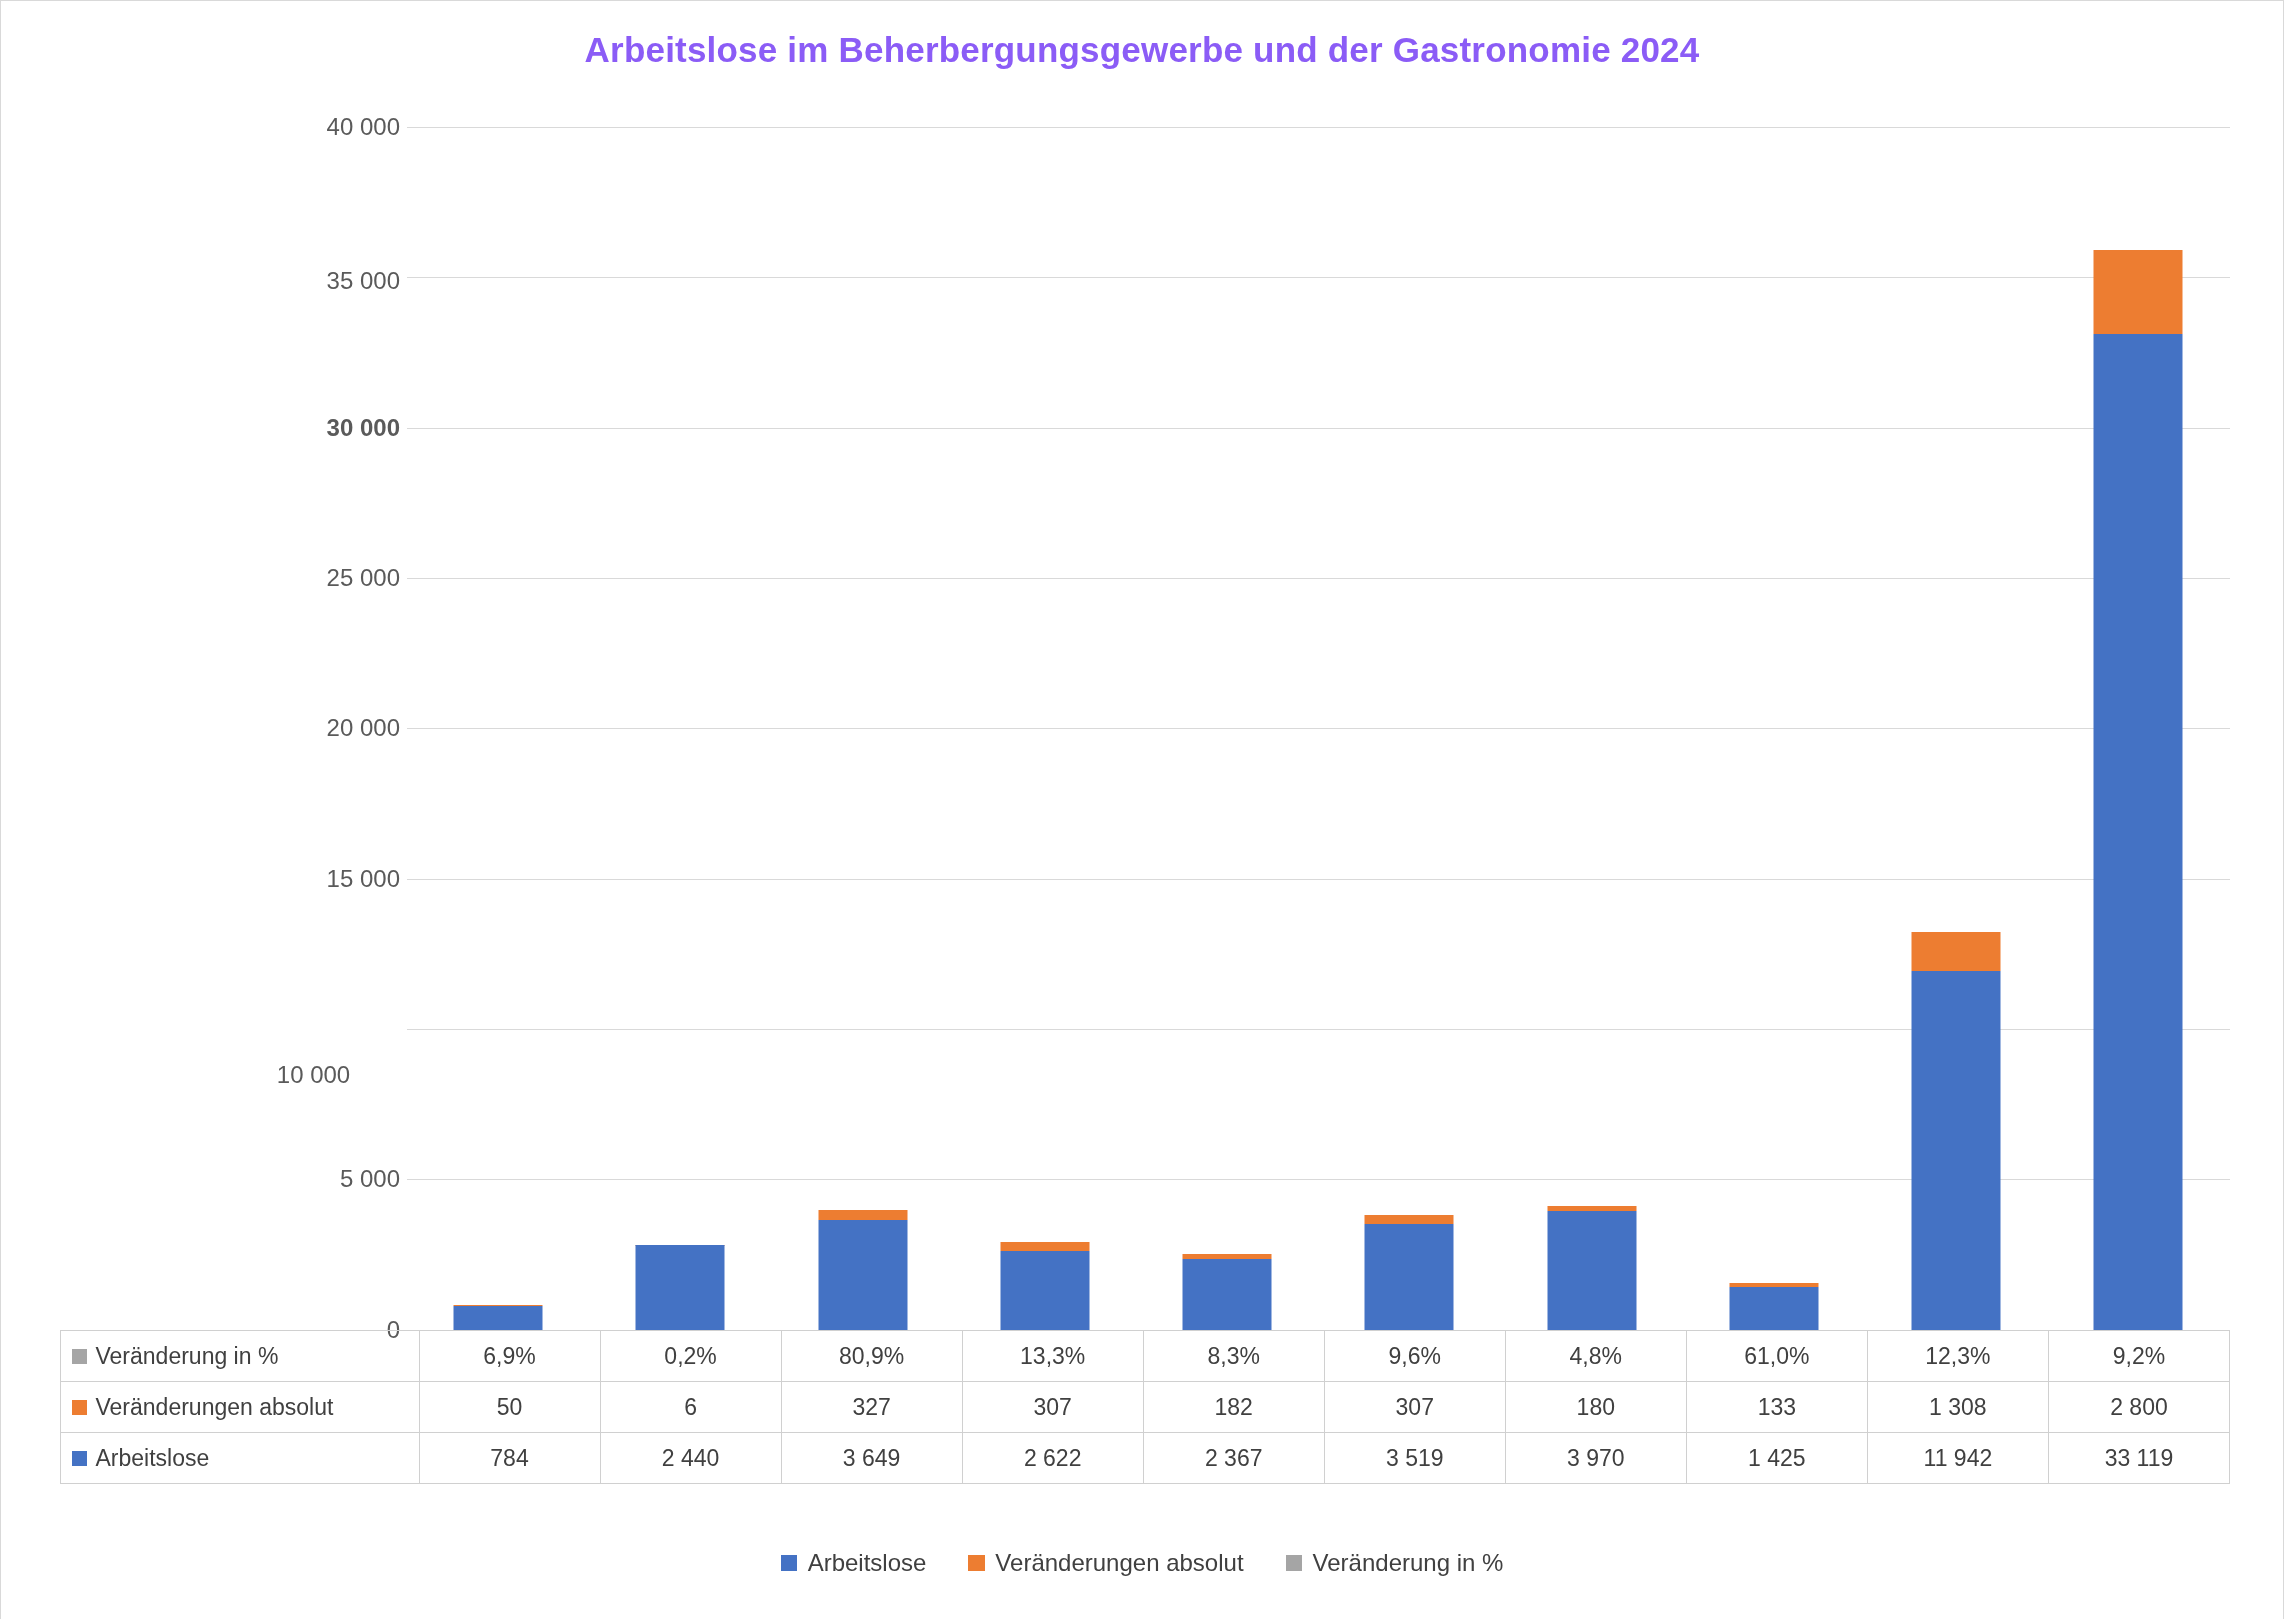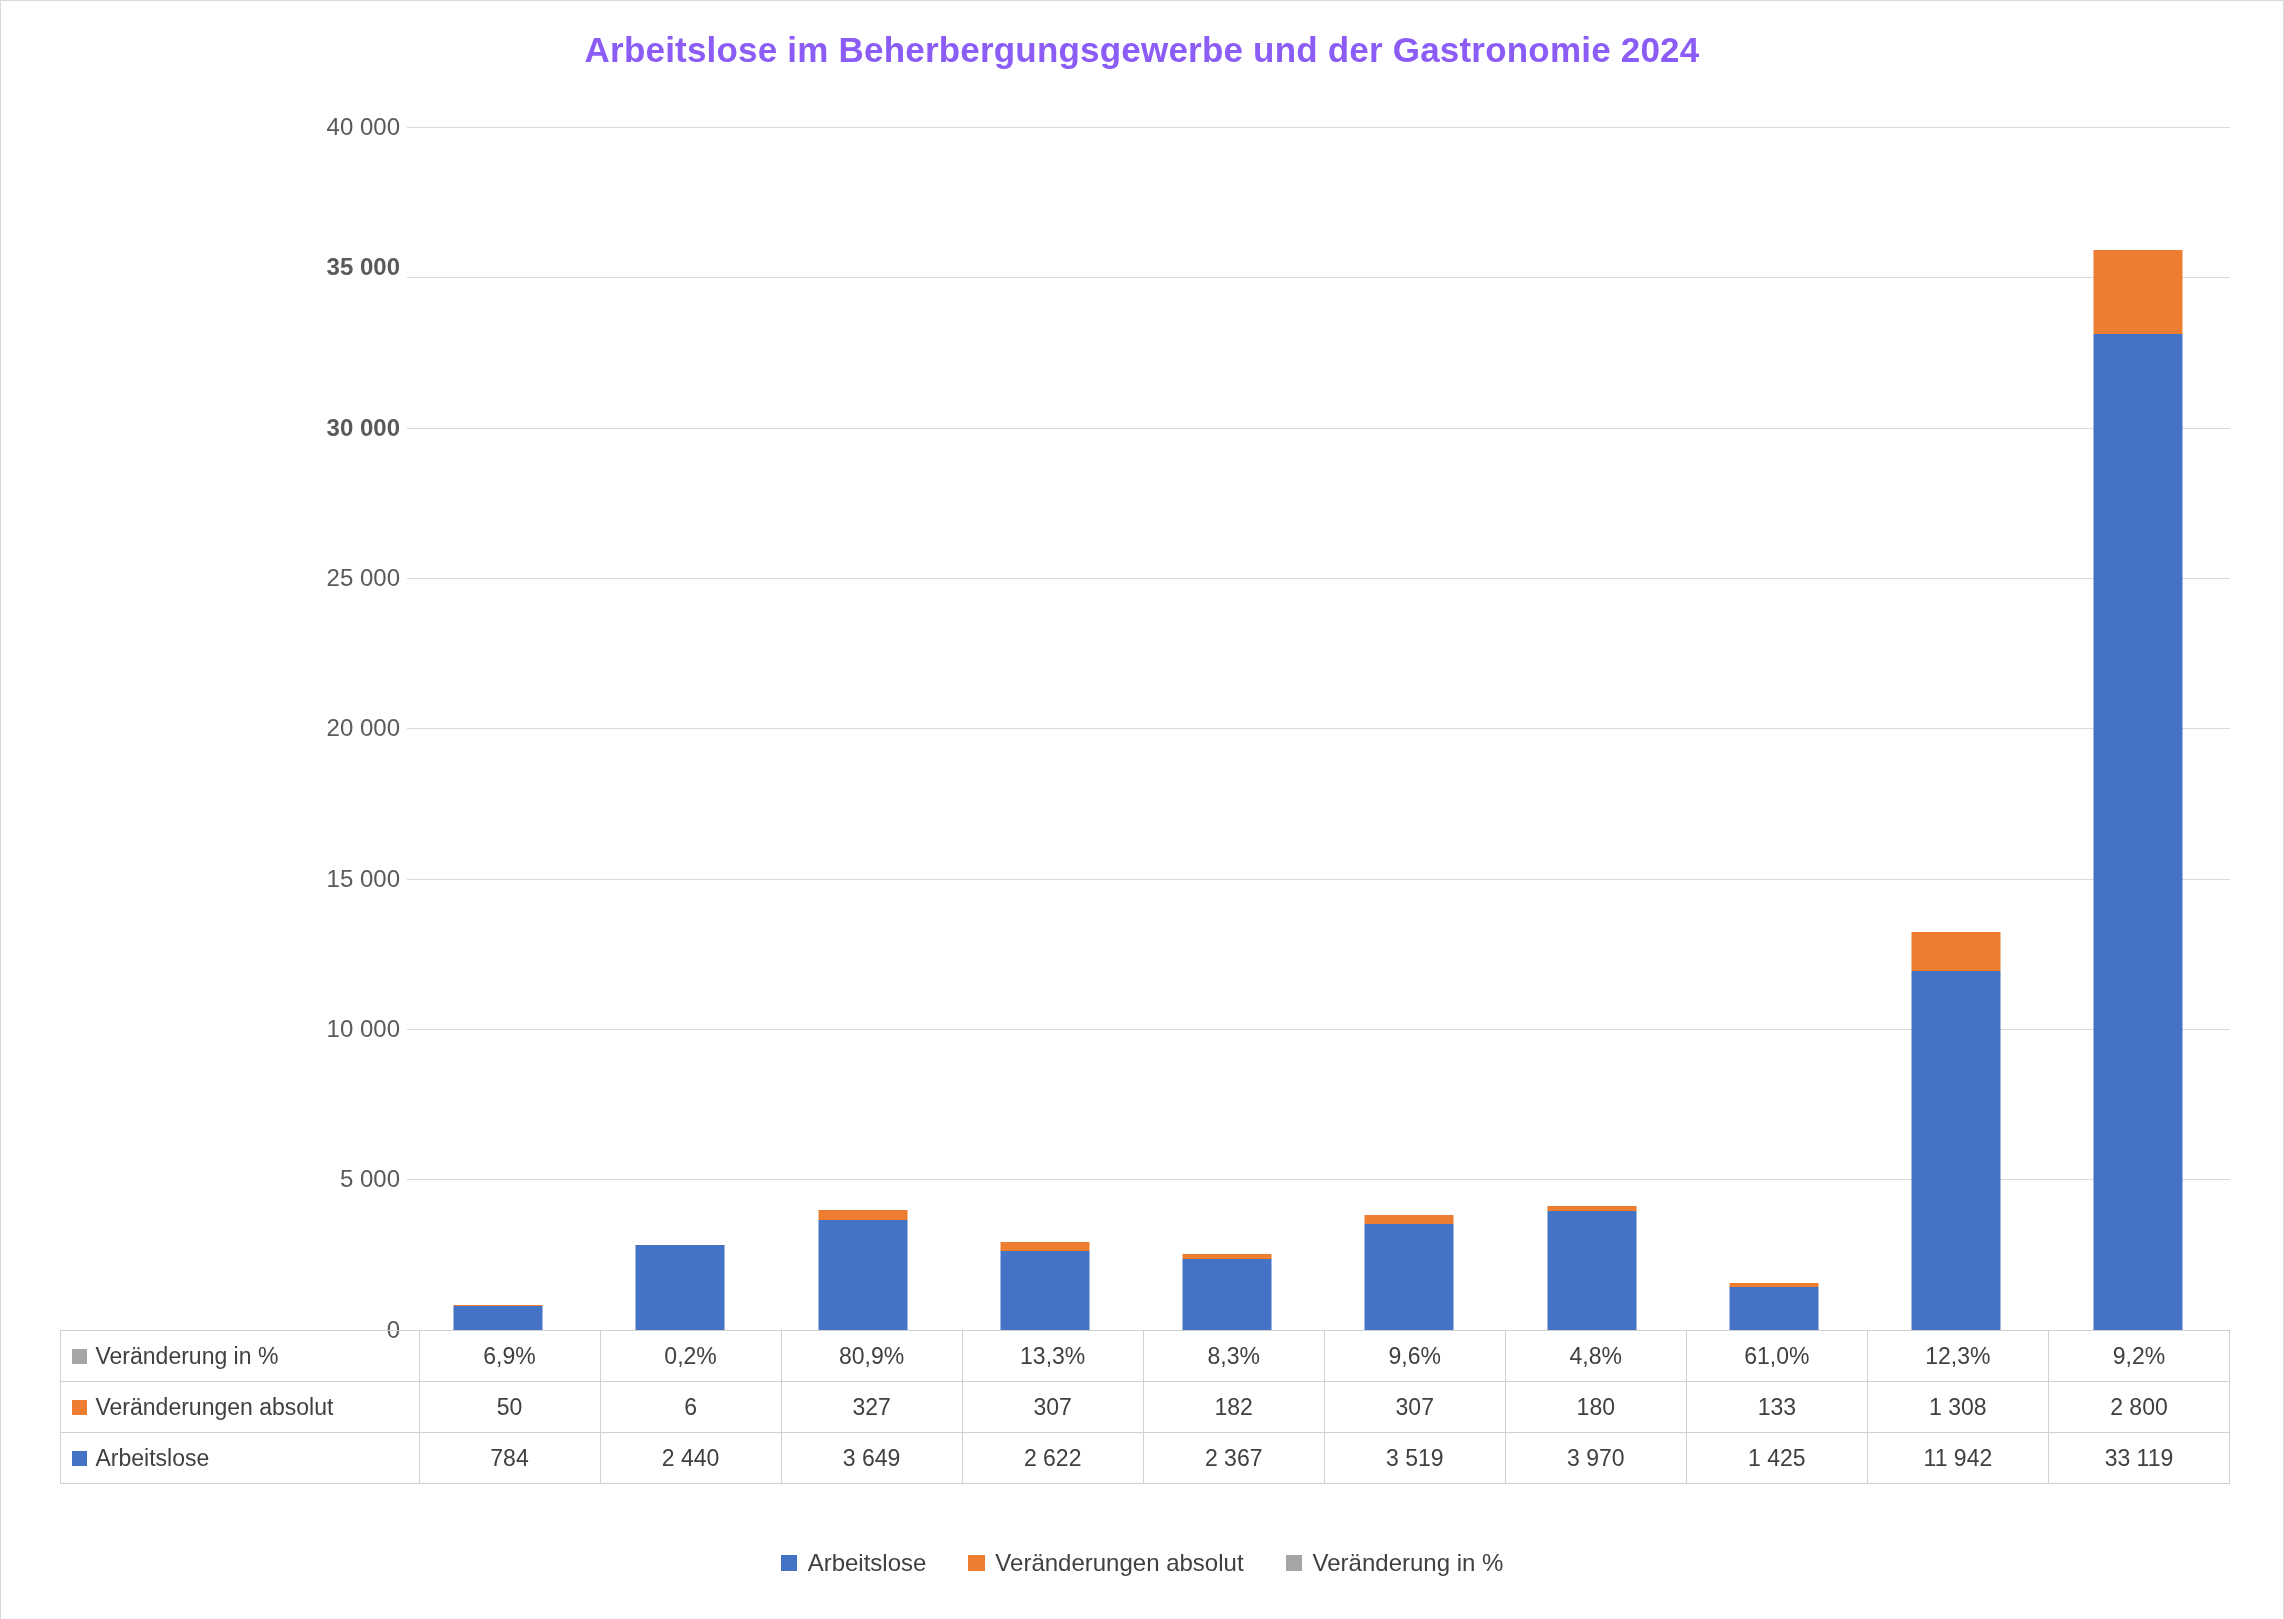--- a/index.html
+++ b/index.html
@@ -161,31 +161,31 @@
 
   <div class="chart-title">Arbeitslose im Beherbergungsgewerbe und der Gastronomie 2024</div>
 
   <div class="plot-area">
     <div id="gridlines">
         <div class="gridline" style="top: 1203px;"></div>
         <div class="axis-label" style="top: 1203px;">0</div>
         <div class="gridline" style="top: 1052px;"></div>
         <div class="axis-label" style="top: 1052px;">5 000</div>
         <div class="gridline" style="top: 902px;"></div>
-        <div class="axis-label" style="top: 902px;">10 000</div>
+        <div class="axis-label" style="top: 948px; text-align: center;">10 000</div>
         <div class="gridline" style="top: 752px;"></div>
         <div class="axis-label" style="top: 752px;">15 000</div>
         <div class="gridline" style="top: 601px;"></div>
         <div class="axis-label" style="top: 601px;">20 000</div>
         <div class="gridline" style="top: 451px;"></div>
         <div class="axis-label" style="top: 451px;">25 000</div>
         <div class="gridline" style="top: 301px;"></div>
         <div class="axis-label" style="top: 301px; font-weight: bold;">30 000</div>
         <div class="gridline" style="top: 150px;"></div>
-        <div class="axis-label" style="top: 140px; font-weight: bold;">35 000</div>
+        <div class="axis-label" style="top: 154px;">35 000</div>
         <div class="gridline" style="top: 0px;"></div>
         <div class="axis-label" style="top: 0px;">40 000</div>
       </div>
     <div class="bars-layer" id="bars-layer">
         <div class="bar-group" style="left: 0px; width: 182px;">
           <div class="bar-stack">
             <div class="seg seg-orange" style="height: 1.5px;"></div>
             <div class="seg seg-blue" style="height: 23.6px;"></div>
           </div>
         </div>

